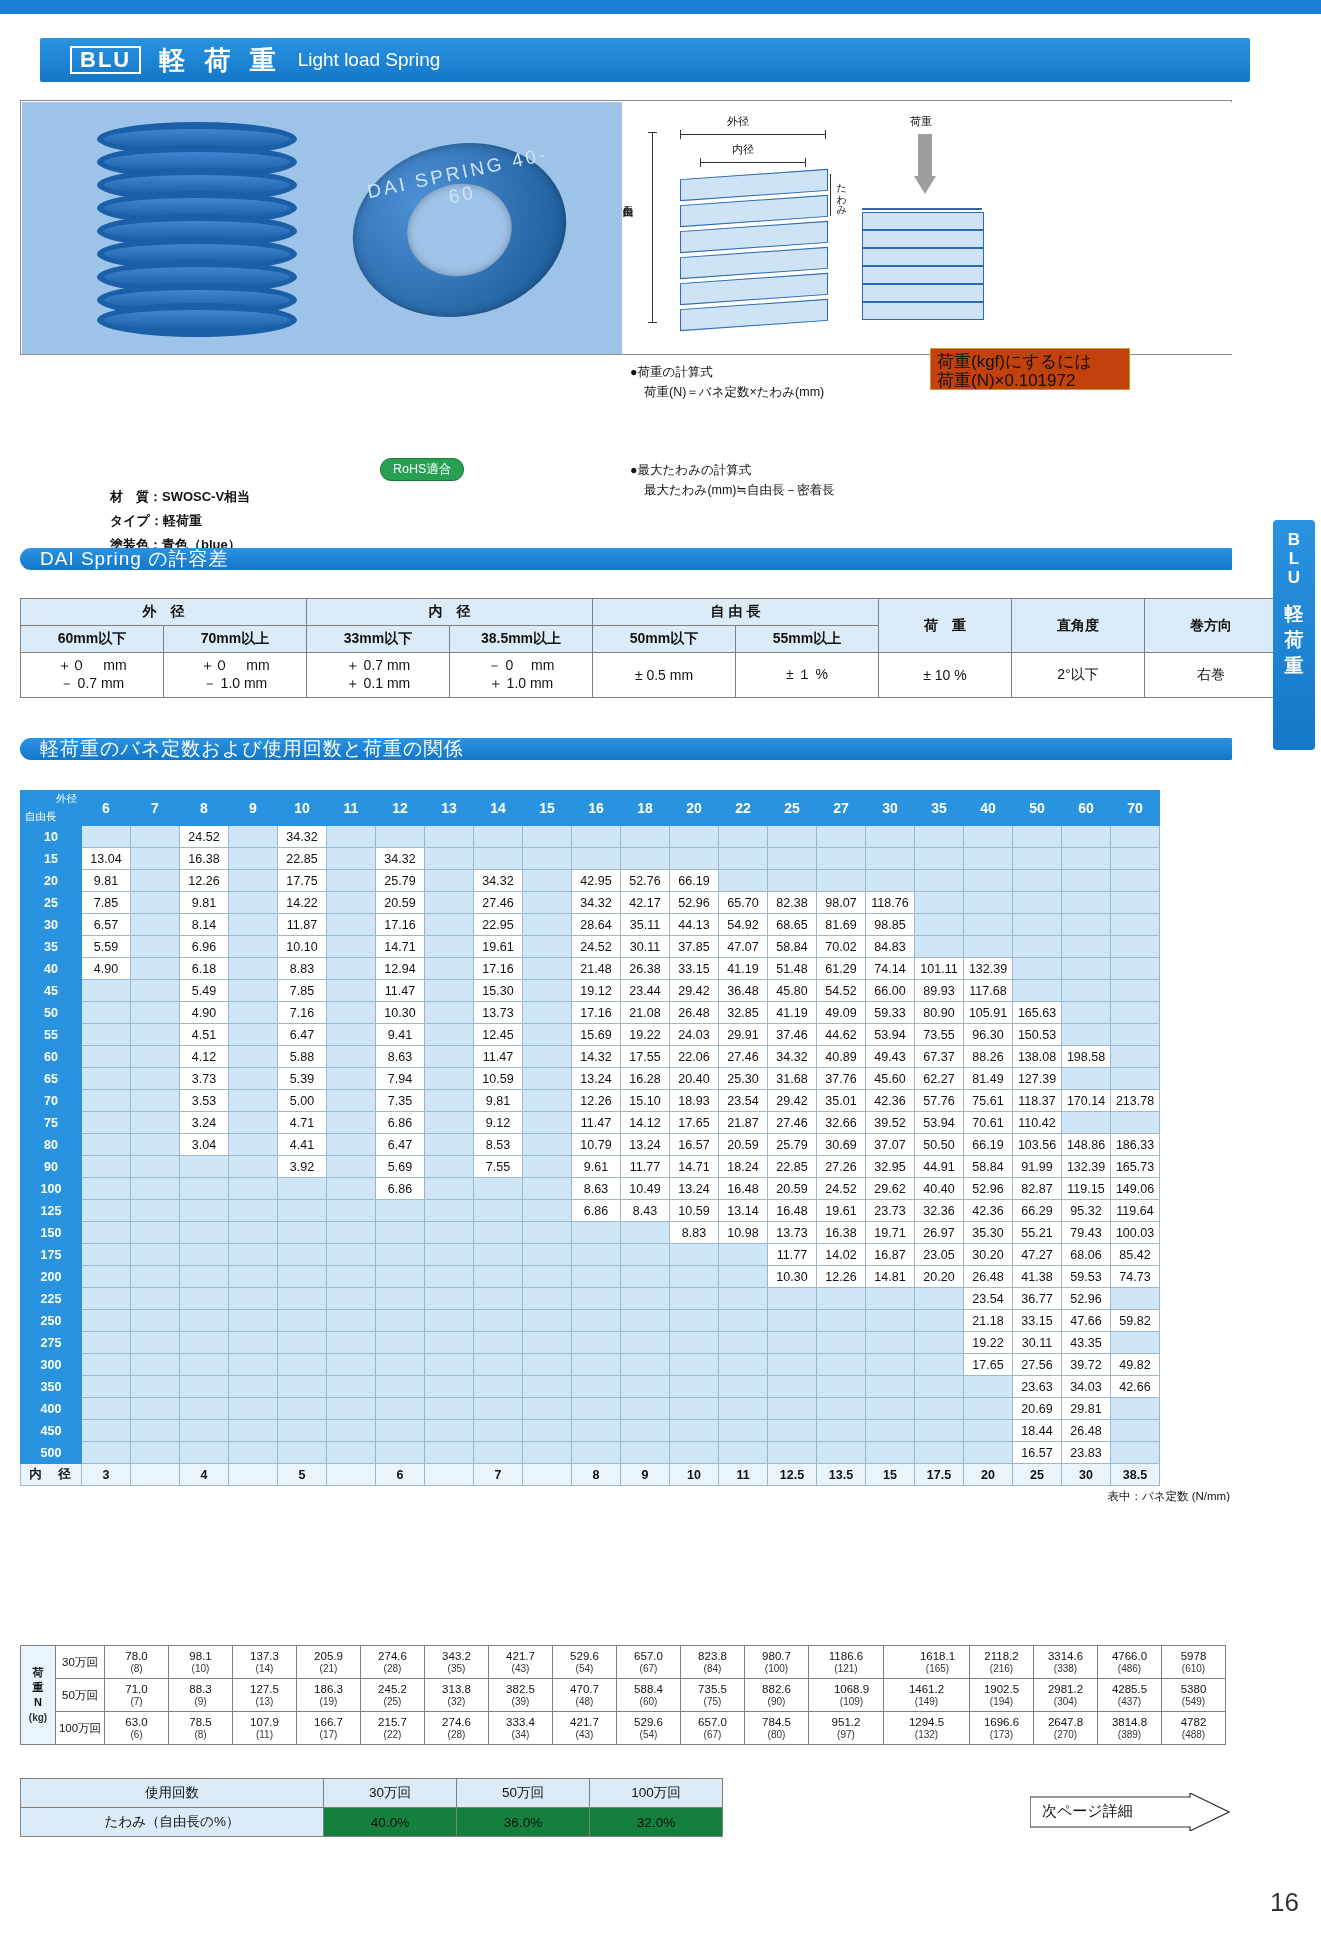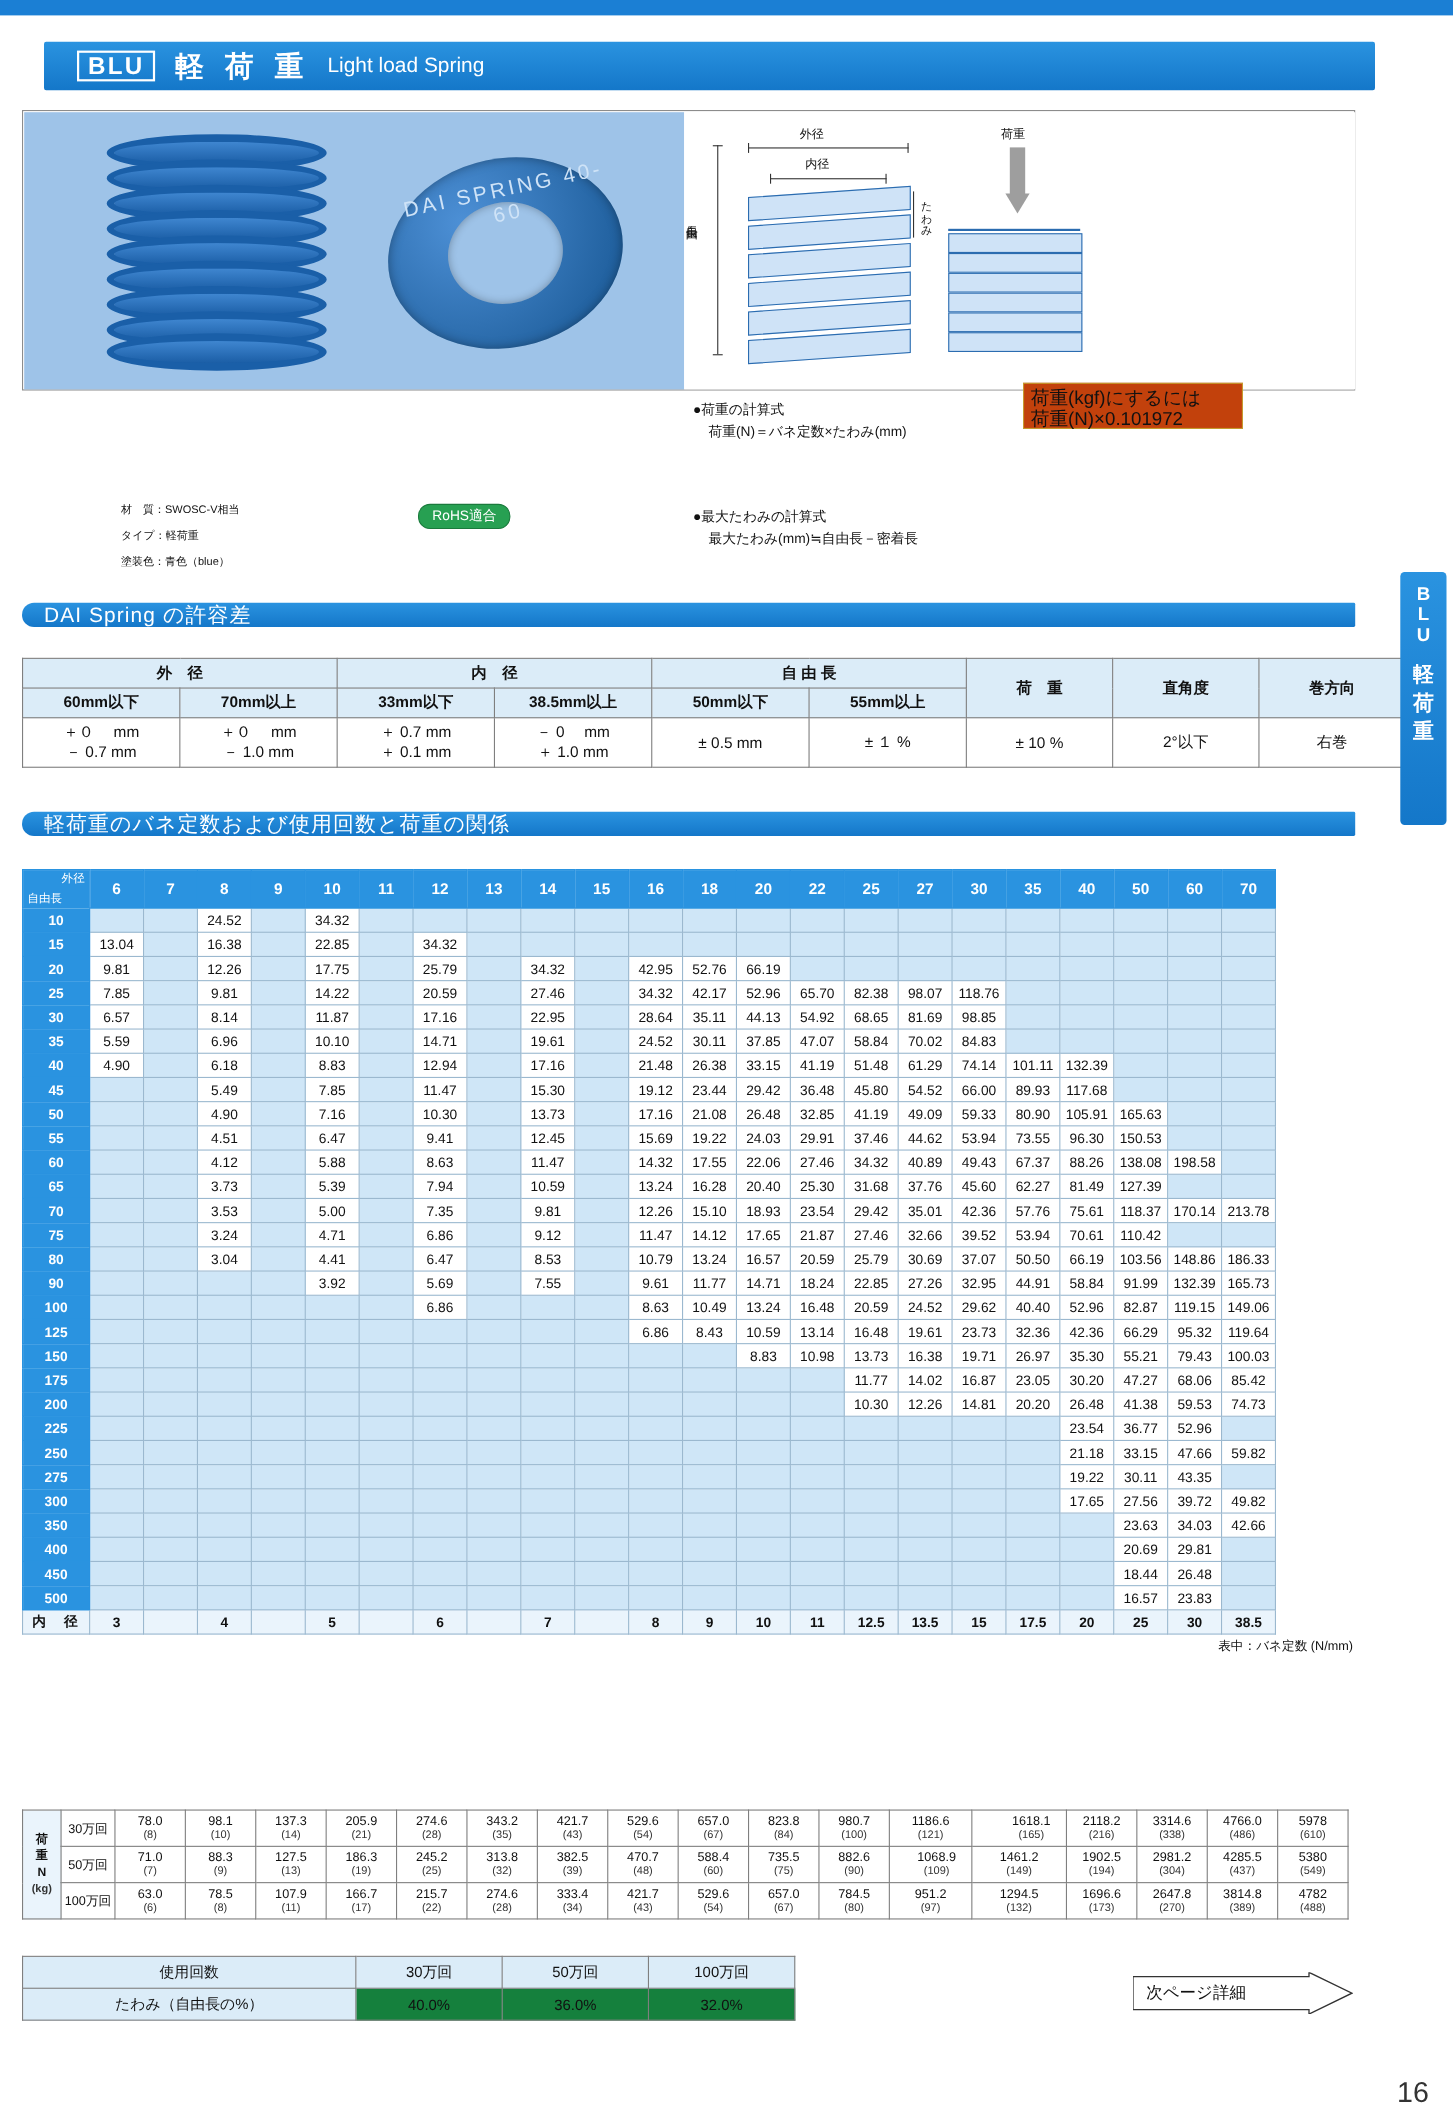--- a/index.html
+++ b/index.html
@@ -83,21 +83,21 @@
   }
 
   .formula-box{
     position:absolute;left:930px;top:348px;width:200px;height:42px;
     border:1px solid #c59a2e;background:#c2410c;
     font-size:17px;line-height:19px;padding:3px 6px;box-sizing:border-box;
   }
   .calc-left{position:absolute;left:630px;top:362px;font-size:12.5px;line-height:20px;}
   .calc-right{position:absolute;left:630px;top:460px;font-size:12.5px;line-height:20px;}
 
-  .spec-list{position:absolute;left:110px;top:452px;font-size:10px;line-height:24px;}
+  .spec-list{position:absolute;left:110px;top:485px;font-size:13px;line-height:24px;font-weight:bold;}
   .rohs{
     position:absolute;left:380px;top:458px;
     border:1px solid #1a7a3c;color:#ffffff;background:#27a052;
     border-radius:11px;font-size:12.5px;padding:2px 12px;
   }
 
   
   .sect{
     position:absolute;height:22px;width:1212px;left:20px;
     background:linear-gradient(180deg,#2a93e0 0%,#1477c9 100%);

